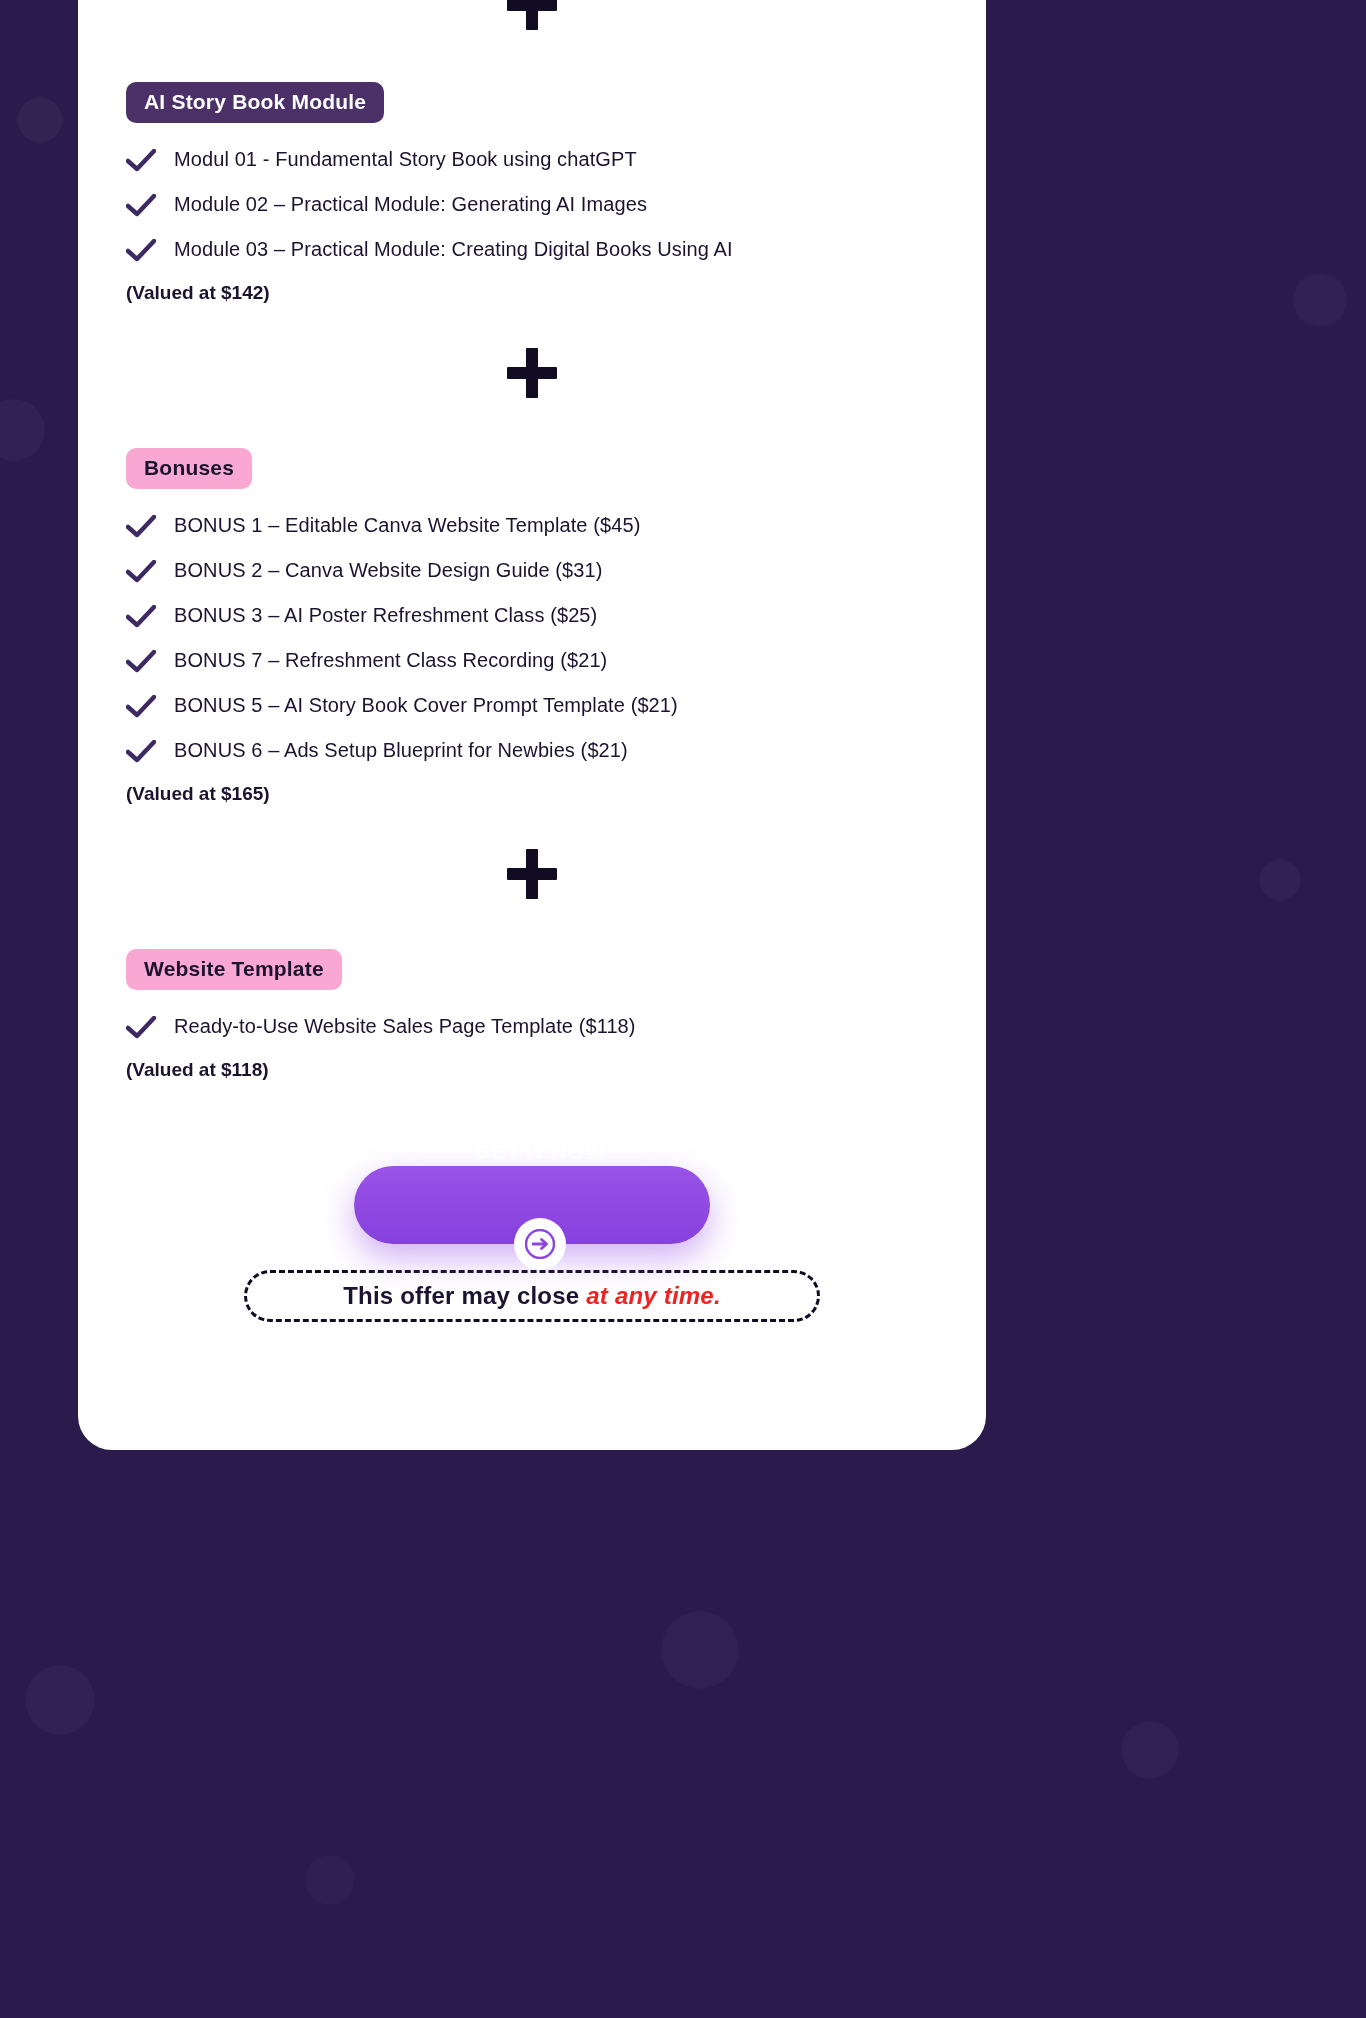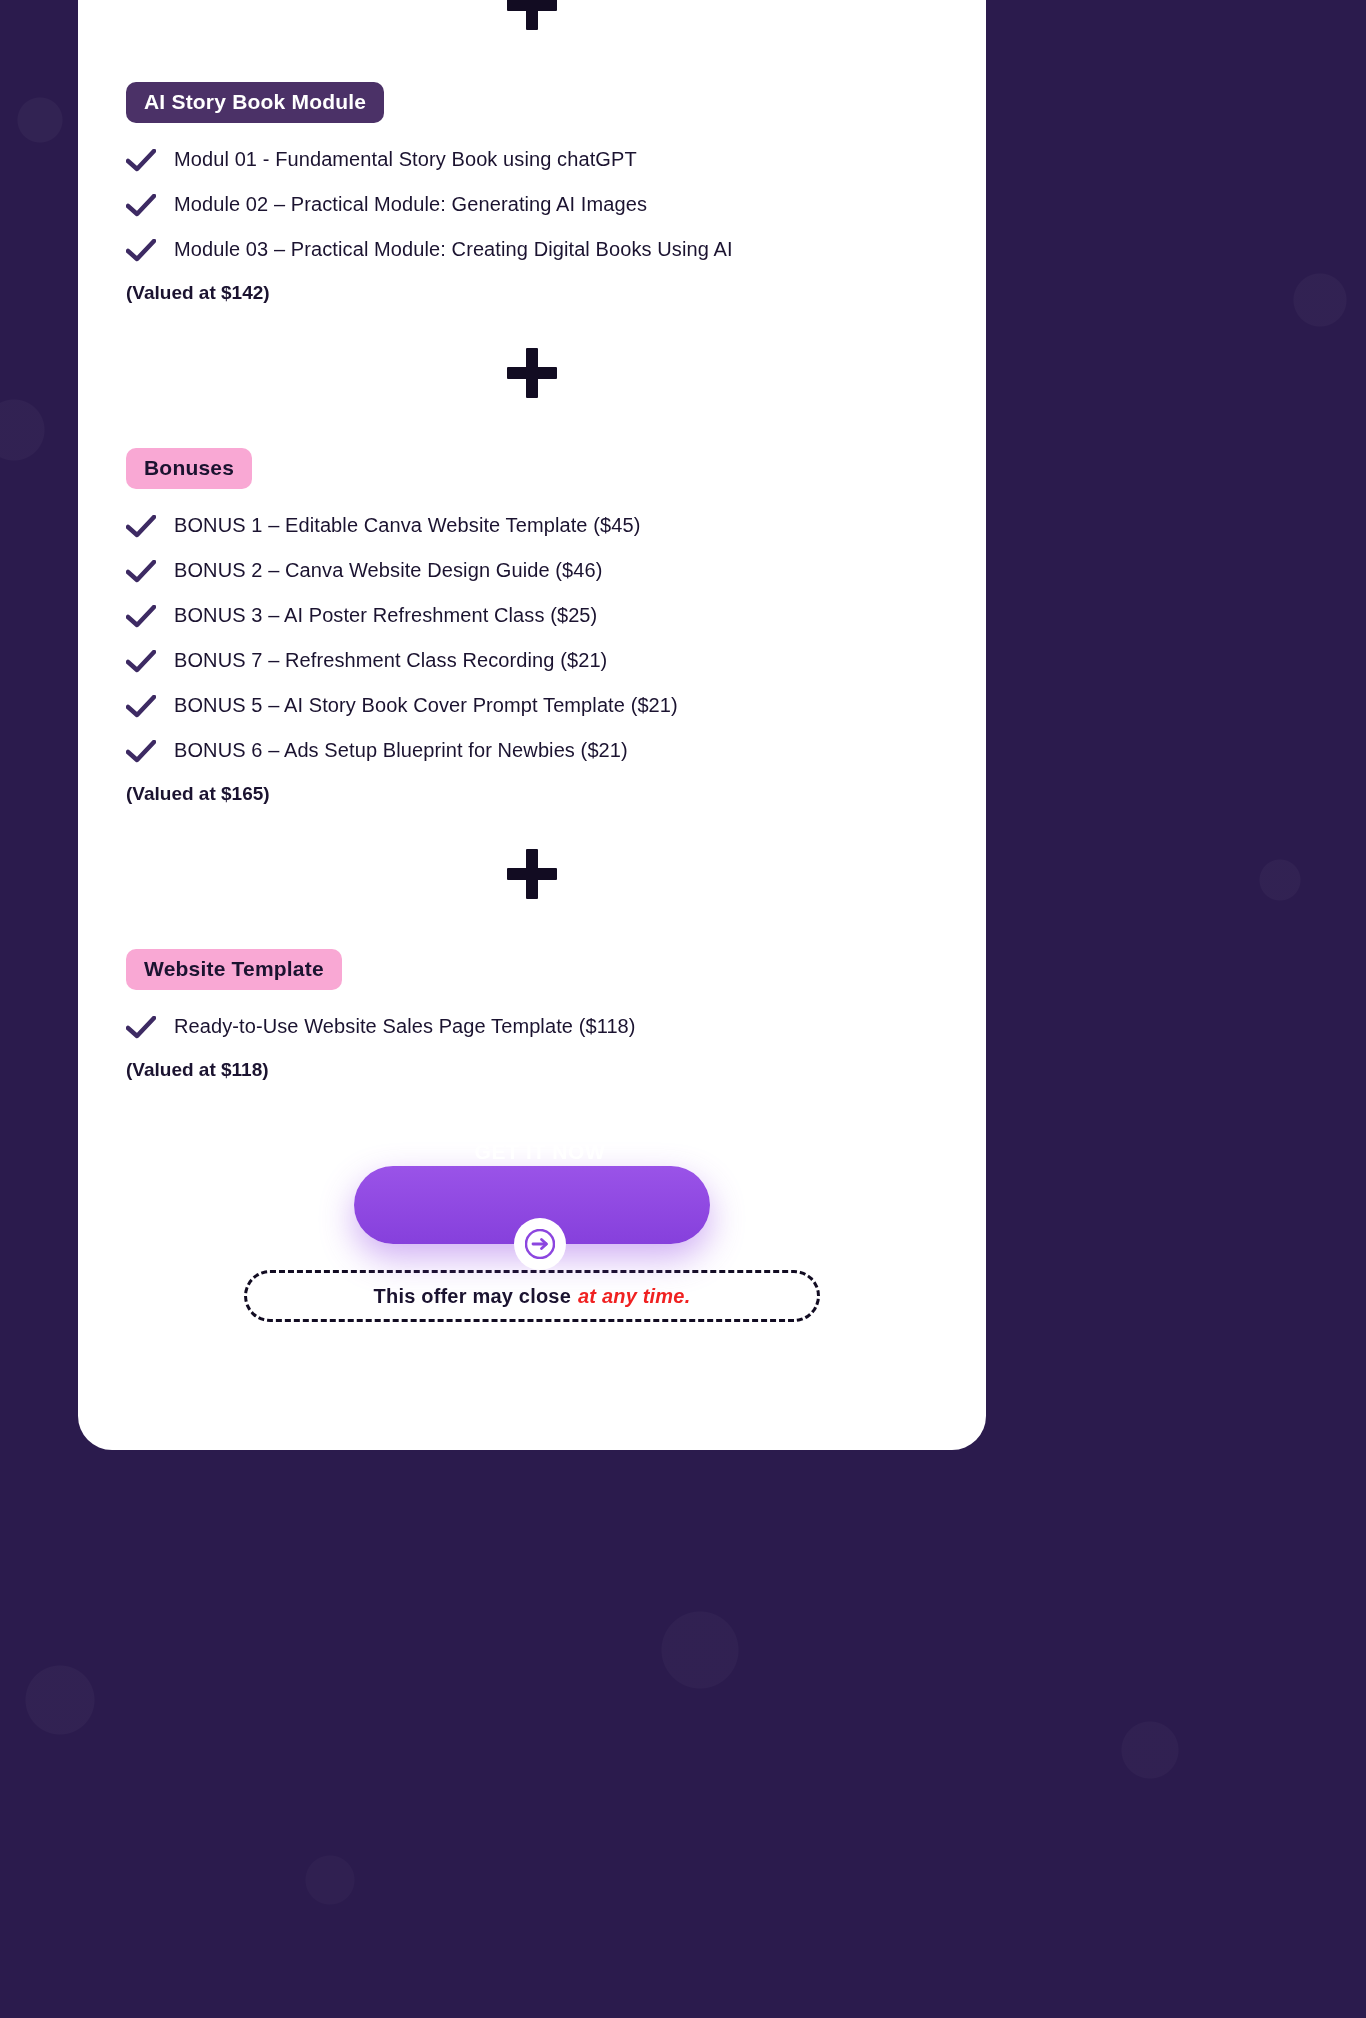--- a/index.html
+++ b/index.html
@@ -138,21 +138,21 @@
 
   .offer-note {
     margin: 26px auto 0 auto;
     width: 576px;
     height: 52px;
     border: 3px dashed #120c22;
     border-radius: 26px;
     display: flex;
     align-items: center;
     justify-content: center;
-    font-size: 20px;
+    font-size: 24px;
     font-weight: 700;
     color: #1b1330;
     letter-spacing: 0.2px;
   }
   .offer-note .red { color: #f02121; margin-left: 7px; font-style: italic; }
 </style>
 </head>
 <body>
 
 <div class="bg-pattern"></div>
@@ -215,21 +215,21 @@
               </svg>
           </span>
           <span class="item-text">BONUS 1 – Editable Canva Website Template ($45)</span>
         </li>
         <li>
           <span class="check">
             <svg width="30" height="24" viewBox="0 0 30 24">
                 <path d="M2 12 L11 20 L28 2" stroke="#3d2a63" stroke-width="4.5" fill="none" stroke-linecap="round" stroke-linejoin="round"></path>
               </svg>
           </span>
-          <span class="item-text">BONUS 2 – Canva Website Design Guide ($46)</span>
+          <span class="item-text">BONUS 2 – Canva Website Design Guide ($31)</span>
         </li>
         <li>
           <span class="check">
             <svg width="30" height="24" viewBox="0 0 30 24">
                 <path d="M2 12 L11 20 L28 2" stroke="#3d2a63" stroke-width="4.5" fill="none" stroke-linecap="round" stroke-linejoin="round"></path>
               </svg>
           </span>
           <span class="item-text">BONUS 3 – AI Poster Refreshment Class ($25)</span>
         </li>
         <li>

